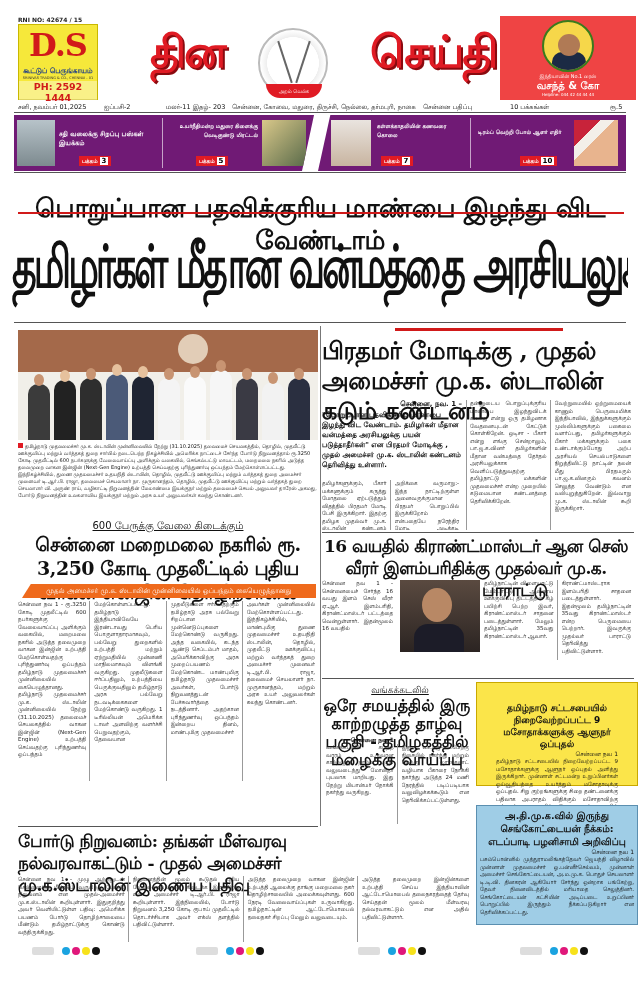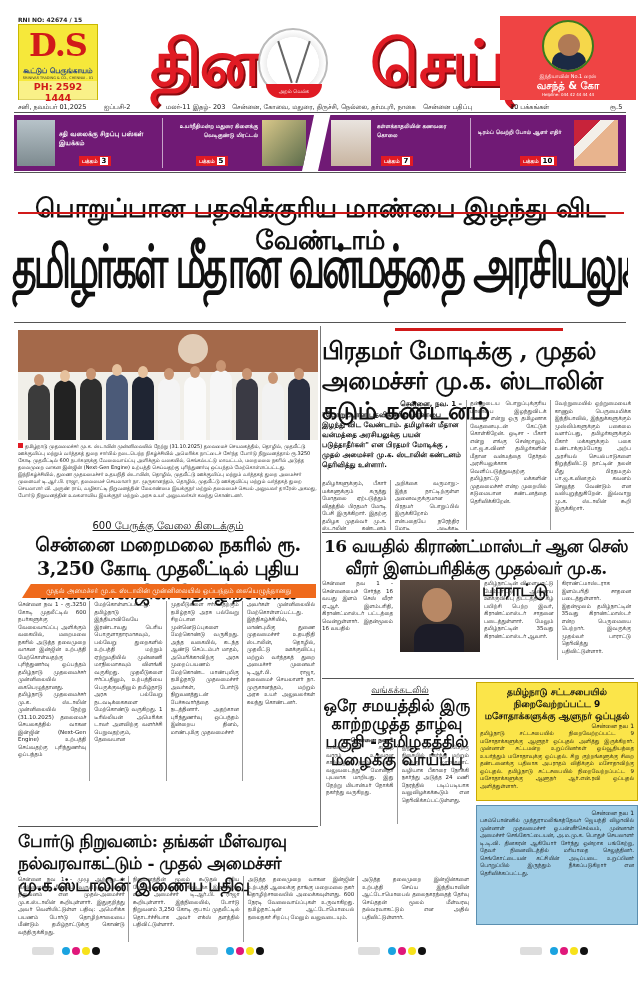--- a/index.html
+++ b/index.html
@@ -5,21 +5,21 @@
 *{box-sizing:border-box;margin:0;padding:0}
 body{width:640px;height:988px;background:#fff;font-family:"DejaVu Sans",sans-serif;position:relative;overflow:hidden;color:#111}
 .abs{position:absolute}
 .rni{left:18px;top:16px;font-size:6px;font-weight:bold;color:#222}
 .ds-ad{left:18px;top:24px;width:80px;height:76px;background:#f6e83a;border:1px solid #c9b800;text-align:center}
 .ds-ad .ds{font-family:"DejaVu Serif",serif;font-weight:bold;font-size:32px;color:#d11a1a;line-height:36px;margin-top:2px;letter-spacing:-1px}
 .ds-ad .sub{font-size:7px;font-weight:bold;color:#1a3a8a;margin-top:4px}
 .ds-ad .tr{font-size:3.5px;color:#333}
 .ds-ad .ph{font-size:9.5px;font-weight:bold;color:#d11a1a;background:#fff6;margin-top:1px}
 .masthead{left:150px;top:24px;width:330px;height:76px}
-.mh-title{position:absolute;font-family:"DejaVu Serif",serif;font-weight:bold;font-size:63px;color:#e01b24;top:2px;text-shadow:2px 2px 0 #8a0a0f;letter-spacing:-2px}
+.mh-title{position:absolute;font-family:"DejaVu Serif",serif;font-weight:bold;font-size:44px;color:#e01b24;top:2px;text-shadow:2px 2px 0 #8a0a0f;letter-spacing:-2px}
 .mh-left{left:0}
 .mh-right{left:220px}
 .emblem{position:absolute;left:108px;top:4px;width:70px;height:70px;border-radius:50%;border:2px solid #bbb;background:radial-gradient(circle,#fff 55%,#eee 56%,#fff 70%);}
 .emblem .rib{position:absolute;bottom:-2px;left:6px;width:56px;height:14px;background:#e01b24;border-radius:0 0 28px 28px;color:#fff;font-size:5px;text-align:center;line-height:14px}
 .emblem .flag{position:absolute;top:10px;width:2px;height:44px;background:#666}
 .vas-ad{left:500px;top:16px;width:136px;height:84px;background:#ef4444;text-align:center;color:#fff}
 .vas-ad .circ{width:52px;height:52px;border-radius:50%;background:#f6d74a;margin:4px auto 0;border:2px solid #3a7b1d;position:relative;overflow:hidden}
 .vas-ad .circ .face{position:absolute;left:14px;top:12px;width:22px;height:22px;border-radius:50%;background:#b07a55}
 .vas-ad .circ .body{position:absolute;left:8px;top:30px;width:34px;height:22px;background:#1b2a44;border-radius:10px 10px 0 0}
 .vas-ad .t1{font-size:5px;margin-top:1px}
@@ -50,21 +50,21 @@
 .orange-bar{left:22px;top:584px;width:294px;height:14px;background:#ef6a1c;color:#fff;font-size:7px;text-align:center;line-height:14px;clip-path:polygon(3% 0,100% 0,100% 100%,0 100%)}
 .body-cols{display:flex;gap:4px}
 .col{flex:1;font-size:5.5px;line-height:7.5px;color:#222;border-right:1px solid #999;padding-right:3px;overflow:hidden;text-align:justify}
 .col:last-child{border-right:none}
 .right-red{left:395px;top:328px;width:168px;height:3px;background:#d11a1a}
 .right-head{left:322px;top:336px;width:308px;font-family:"DejaVu Serif",serif;font-weight:bold;font-size:24px;line-height:30px;letter-spacing:-0.5px}
 .chess-head{left:322px;top:535px;width:308px;font-family:"DejaVu Serif",serif;font-weight:bold;font-size:17px;line-height:22px;text-align:center;letter-spacing:-0.5px}
 .chess-photo{left:400px;top:580px;width:80px;height:72px;background:linear-gradient(#5a4a40,#2b2422)}
 .sea-kicker{left:330px;top:685px;width:140px;text-align:center;font-size:9px;text-decoration:underline}
 .sea-head{left:322px;top:697px;width:150px;font-family:"DejaVu Serif",serif;font-weight:bold;font-size:16px;line-height:18px;text-align:center}
-.yellow-box{left:476px;top:682px;width:162px;height:119px;background:#fbe54a;border:1px solid #c9a800;padding:3px}
+.yellow-box{left:476px;top:682px;width:162px;height:104px;background:#fbe54a;border:1px solid #c9a800;padding:19px}
 .yellow-box .yh{font-size:9px;font-weight:bold;text-align:center;line-height:12px}
 .blue-box{left:476px;top:805px;width:162px;height:120px;background:#9fcde6;border:1px solid #5b8fb0;padding:3px}
 .blue-box .bh{font-size:9.5px;font-weight:bold;text-align:center;line-height:13px}
 .ford-head{left:18px;top:830px;width:458px;font-family:"DejaVu Serif",serif;font-weight:bold;font-size:17px;line-height:22px;letter-spacing:-0.5px}
 .reg{position:absolute;top:947px;display:flex;gap:2px;align-items:center}
 .reg .grey{width:22px;height:8px;background:#ddd;margin-right:6px;border-radius:2px}
 .reg .dot{width:8px;height:8px;border-radius:50%}
 .vdiv{position:absolute;width:1px;background:#777}
 </style>
 </head>
@@ -231,20 +231,21 @@
   <div class="col">இது வடக்கு-வடமேற்கு திசையில் நகர்ந்து மற்றும் மேற்கு ஜார்க்கண்ட் வழியாக பீகாரை நோக்கி நகர்ந்து அடுத்த 24 மணி நேரத்தில் படிப்படியாக வலுவிழக்கக்கூடும் என தெரிவிக்கப்பட்டுள்ளது.</div>
 </div>
 
 <div class="abs yellow-box">
   <div class="yh">தமிழ்நாடு சட்டசபையில் நிறைவேற்றப்பட்ட 9 மசோதாக்களுக்கு ஆளுநர் ஒப்புதல்</div>
   <div style="font-size:6px;text-align:right">சென்னை நவ 1</div>
   <div style="font-size:5.5px;line-height:7.5px;text-align:justify">தமிழ்நாடு சட்டசபையில் நிறைவேற்றப்பட்ட 9 மசோதாக்களுக்கு ஆளுநர் ஒப்புதல் அளித்து இருக்கிறார். முன்னாள் சட்டமன்ற உறுப்பினர்கள் ஓய்வூதியத்தை உயர்த்தும் மசோதாவுக்கு ஒப்புதல். சிறு குற்றங்களுக்கு சிறை தண்டனைக்கு பதிலாக அபராதம் விதிக்கும் மசோதாவிற்கு ஒப்புதல். தமிழ்நாடு சட்டசபையில் நிறைவேற்றப்பட்ட 9 மசோதாக்களுக்கு ஆளுநர் ஆர்.என்.ரவி ஒப்புதல் அளித்துள்ளார்.</div>
 </div>
 
 <div class="abs blue-box">
+  <div class="bh">அ.தி.மு.க.வில் இருந்து செங்கோட்டையன் நீக்கம்: எடப்பாடி பழனிசாமி அறிவிப்பு</div>
   <div style="font-size:6px;text-align:right">சென்னை நவ 1</div>
   <div style="font-size:5.5px;line-height:7.5px;text-align:justify">பசும்பொன்னில் முத்துராமலிங்கத்தேவர் ஜெயந்தி விழாவில் முன்னாள் முதலமைச்சர் ஓ.பன்னீர்செல்வம், முன்னாள் அமைச்சர் செங்கோட்டையன், அ.ம.மு.க. பொதுச் செயலாளர் டி.டி.வி. தினகரன் ஆகியோர் சேர்ந்து ஒன்றாக பங்கேற்று, தேவர் நினைவிடத்தில் மரியாதை செலுத்தினர். செங்கோட்டையன் கட்சியின் அடிப்படை உறுப்பினர் பொறுப்பில் இருந்தும் நீக்கப்படுகிறார் என தெரிவிக்கப்பட்டது.</div>
 </div>
 
 <div class="abs rule" style="left:18px;top:826px;width:300px"></div>
 <div class="abs ford-head" style="width:300px">போர்டு நிறுவனம்: தங்கள் மீள்வரவு நல்வரவாகட்டும் - முதல் அமைச்சர் மு.க.ஸ்டாலின் இணைய பதிவு</div>
 <div class="abs body-cols" style="left:18px;top:876px;width:454px;height:66px">
   <div class="col">சென்னை நவ 1 - முழு ஆற்றலுடன் சென்னைக்கு மீண்டும் வருகிறது போர்டு நிறுவனம் என முதல்-அமைச்சர் மு.க.ஸ்டாலின் கூறியுள்ளார். இதுகுறித்து அவர் வெளியிட்டுள்ள பதிவு: அமெரிக்க பயணம் போர்டு தொழிற்சாலையை மீண்டும் தமிழ்நாட்டுக்கு கொண்டு வந்திருக்கிறது.</div>
   <div class="col">நிறுவனத்தின் மூலம் கூடுதல் புதிய வேலைவாய்ப்புகள் கிடைக்க இருக்கிறது என அமைச்சர் டி.ஆர்.பி. ராஜா கூறியுள்ளார். இந்நிலையில், போர்டு நிறுவனம் 3,250 கோடி ரூபாய் முதலீட்டில் தொடர்ச்சியாக அவர் எக்ஸ் தளத்தில் பதிவிட்டுள்ளார்.</div>
   <div class="col">அடுத்த தலைமுறை வாகன இன்ஜின் உற்பத்தி ஆலைக்கு தாங்கு மறைமலை நகர் தொழிற்சாலையில் அமைக்கவுள்ளது. 600 நேரடி வேலைவாய்ப்புகள் உருவாகிறது. தமிழ்நாட்டின் ஆட்டோமொபைல் தலைநகர் சிறப்பு மேலும் வலுவடையும்.</div>

